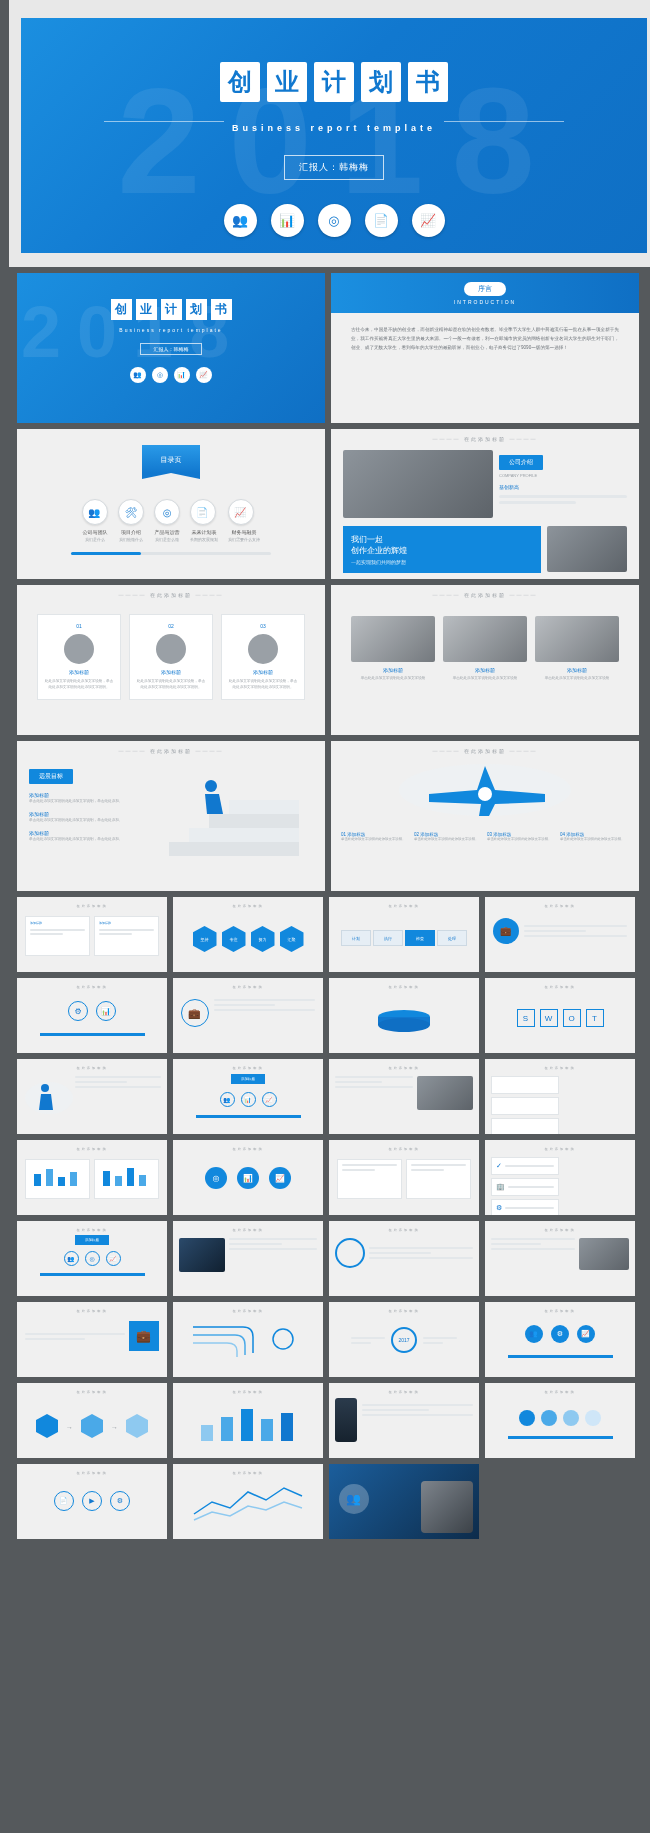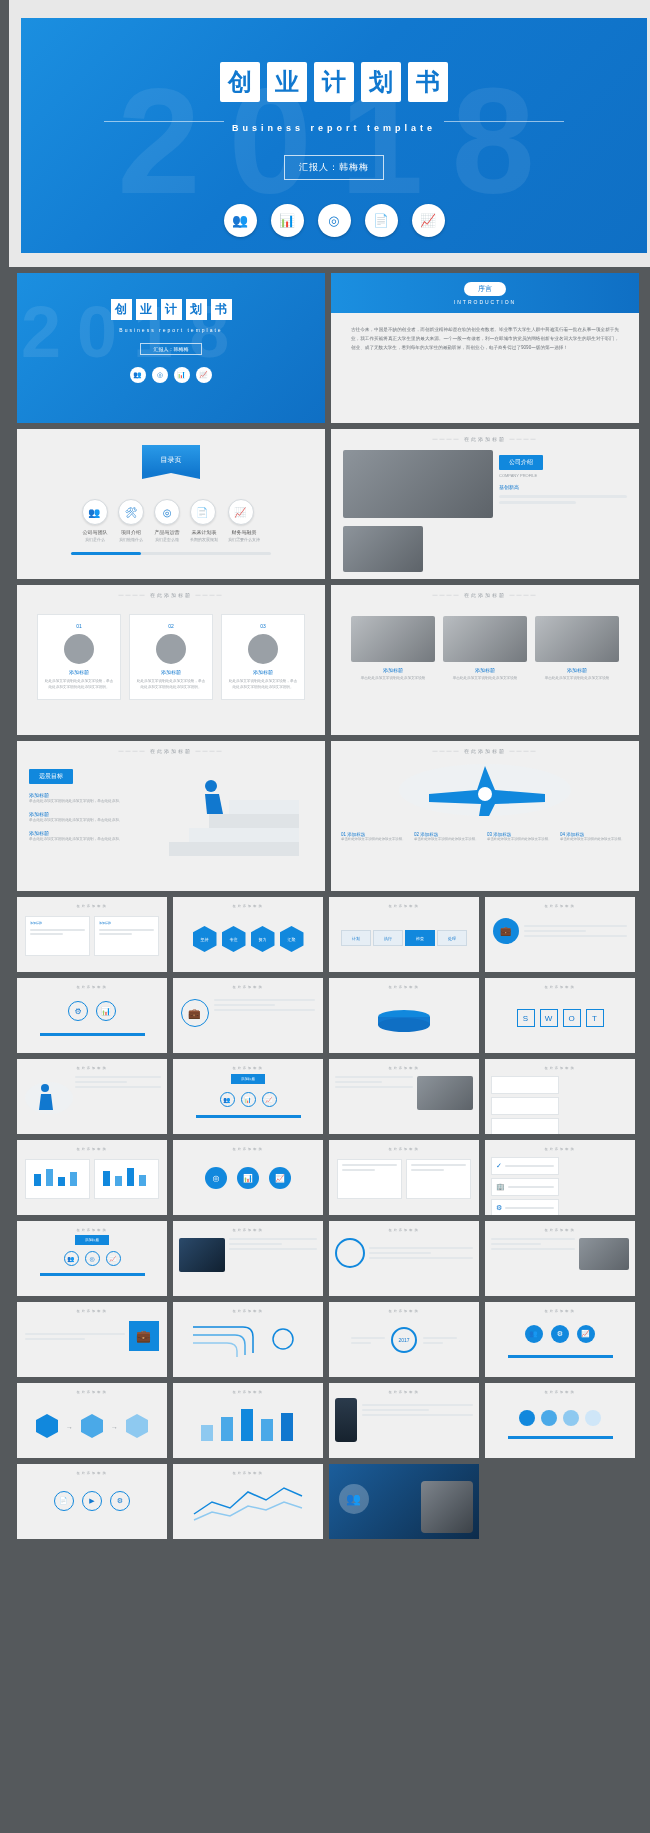--- a/index.html
+++ b/index.html
@@ -294,20 +294,25 @@
         <div class="photo" style="width:150px;height:68px;"></div>
         <div style="flex:1;">
           <div class="tag">公司介绍</div>
           <div style="font-size:4px;color:#9aa0a6;margin-top:3px;">COMPANY PROFILE</div>
           <div style="font-size:5px;color:#1178cf;margin-top:6px;">基创新高</div>
           <div class="line-faint" style="margin-top:5px;"></div>
           <div class="line-faint short" style="margin-top:3px;"></div>
         </div>
       </div>
       <div style="display:flex;gap:6px;padding:0 12px;">
+        <div style="flex:1;background:#1188dd;color:#fff;padding:8px;">
+          <div style="font-size:8px;">我们一起</div>
+          <div style="font-size:8px;">创作企业的辉煌</div>
+          <div style="font-size:5px;opacity:.85;margin-top:3px;">一起实现我们共同的梦想</div>
+        </div>
         <div class="photo" style="width:80px;height:46px;"></div>
       </div>
     </div>
 
     <div class="slide w2 h-big">
       <div class="s-head">
         <span class="dashes">━━━━</span> <span>在此添加标题</span> <span class="dashes">━━━━</span>
       </div>
       <div style="display:flex;gap:8px;justify-content:center;padding:16px 14px;">
         <div class="card-sm" style="width:84px;padding:8px 6px;text-align:center;">

